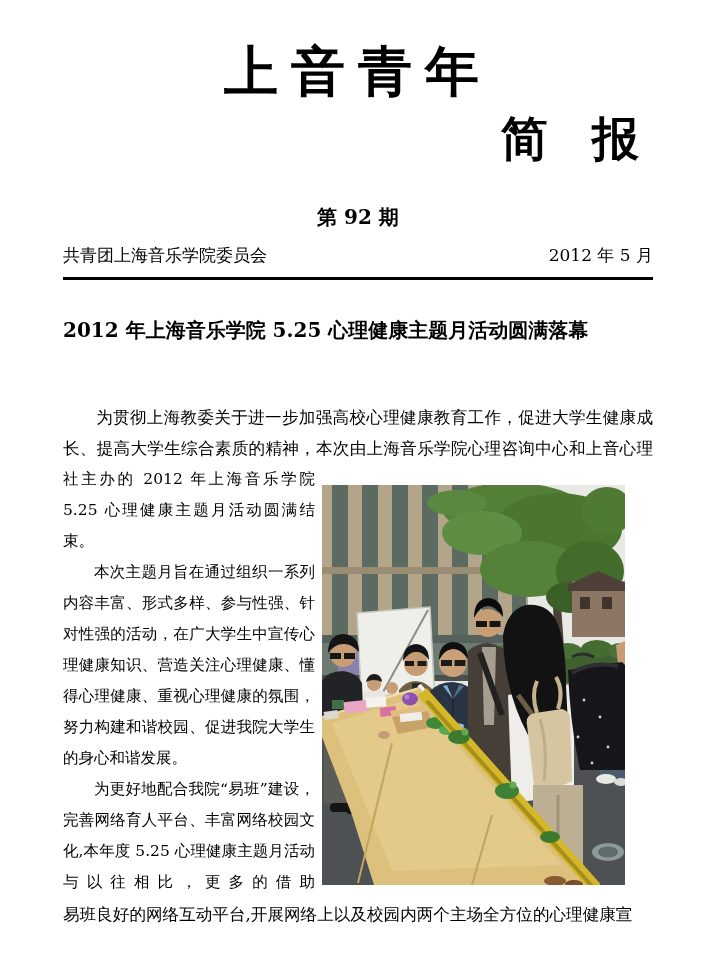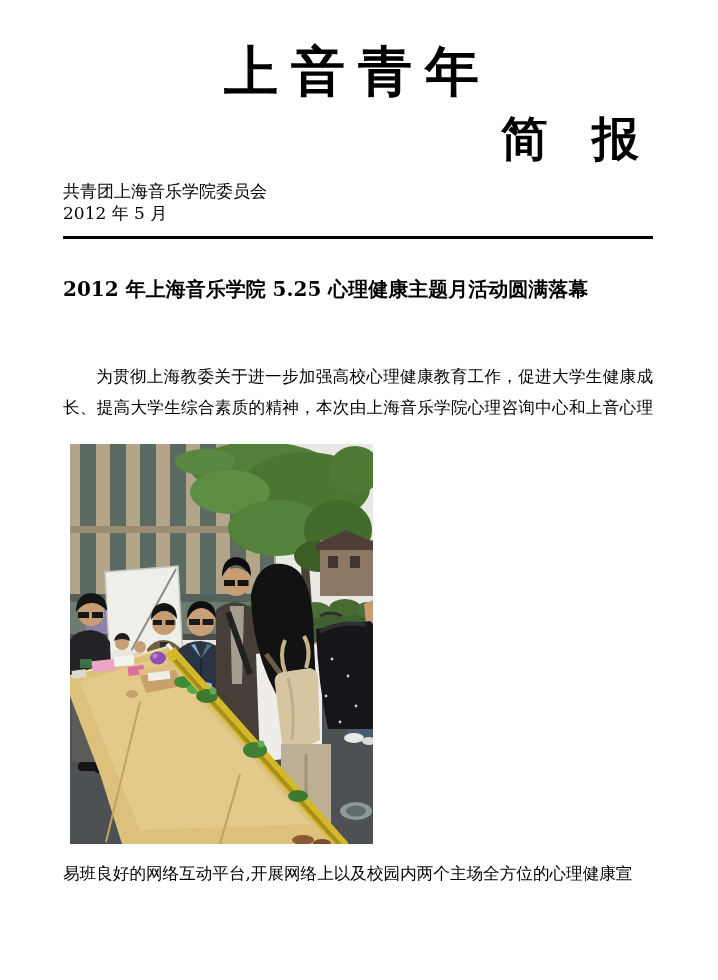--- a/index.html
+++ b/index.html
@@ -17,21 +17,21 @@
   .masthead-subtitle{
     margin-top:12px;text-align:right;font-weight:bold;
     font-size:47px;line-height:1.15;letter-spacing:14px;
     font-family:"DejaVu Sans","Liberation Sans",sans-serif;
   }
   .issue-number{
     margin-top:38px;text-align:center;font-weight:bold;font-size:20px;line-height:1.3;
   }
   .info-row{
     margin-top:14px;display:flex;justify-content:space-between;align-items:baseline;
-    font-size:17px;line-height:1.3;flex-direction:column;
+    font-size:17px;line-height:1.3;
   }
   .divider{border:none;border-top:3px solid #000;margin:11px 0 0 0;}
   .headline{
     margin:36px 0 0 0;text-align:left;font-weight:bold;font-size:20px;line-height:1.4;
   }
   .article-body{font-size:16.6px;line-height:31px;}
   .para{margin:0;text-align:justify;}
   .indent{text-indent:2em;}
   .stretch{text-align-last:justify;}
   .intro{margin-top:58px;}
@@ -44,35 +44,41 @@
   .photo-frame svg{display:block;}
   .tail{margin-top:0;}
 </style>
 </head>
 <body>
 
 <div class="page">
 
   <div class="masthead-title">上音青年</div>
   <div class="masthead-subtitle">简 报</div>
+  <div class="issue-number">第 92 期</div>
 
   <div class="info-row">
     <span>共青团上海音乐学院委员会</span>
     <span>2012 年 5 月</span>
   </div>
 
   <hr class="divider">
 
   <h1 class="headline">2012 年上海音乐学院 5.25 心理健康主题月活动圆满落幕</h1>
 
   <div class="article-body">
 
     <p class="para indent stretch intro">为贯彻上海教委关于进一步加强高校心理健康教育工作，促进大学生健康成长、提高大学生综合素质的精神，本次由上海音乐学院心理咨询中心和上音心理</p>
 
     <div class="wrap-row">
+      <div class="col-text">
+        <p class="para">社主办的 2012 年上海音乐学院 5.25 心理健康主题月活动圆满结束。</p>
+        <p class="para indent">本次主题月旨在通过组织一系列内容丰富、形式多样、参与性强、针对性强的活动，在广大学生中宣传心理健康知识、营造关注心理健康、懂得心理健康、重视心理健康的氛围，努力构建和谐校园、促进我院大学生的身心和谐发展。</p>
+        <p class="para indent stretch">为更好地配合我院“易班”建设，完善网络育人平台、丰富网络校园文化,本年度 5.25 心理健康主题月活动与以往相比，更多的借助</p>
+      </div>
 
       <div class="photo-frame">
         <svg width="303" height="400" viewBox="0 0 303 400" xmlns="http://www.w3.org/2000/svg">
 
           <rect x="0" y="0" width="303" height="236" fill="#e8e9e5"></rect>
 
           <g>
             <rect x="0" y="0" width="206" height="196" fill="#b2a58a"></rect>
             <rect x="10" y="0" width="16" height="150" fill="#5b6b62"></rect>
             <rect x="40" y="0" width="16" height="150" fill="#5b6b62"></rect>

